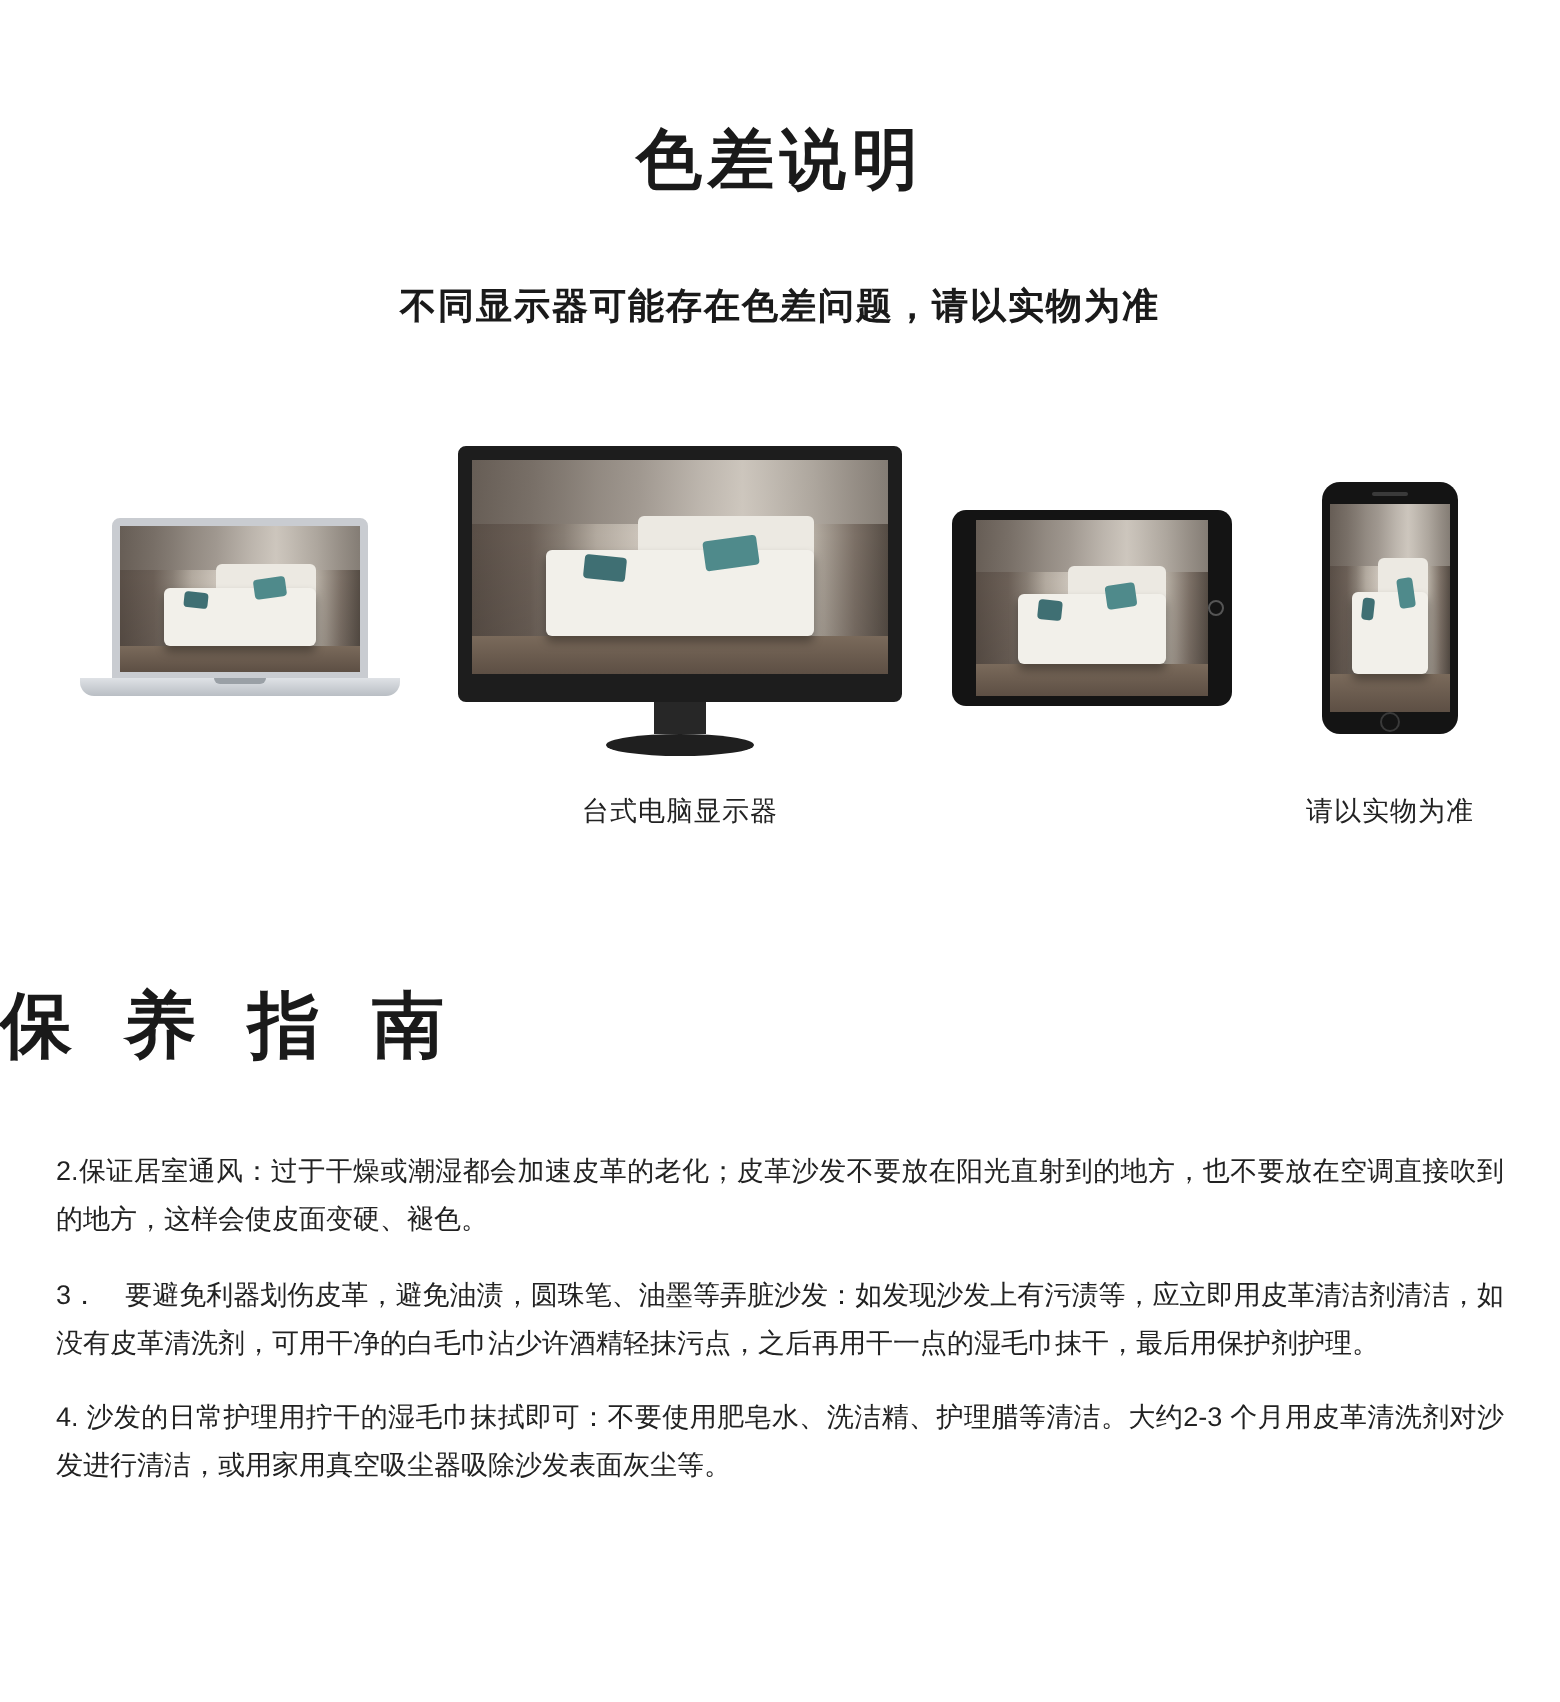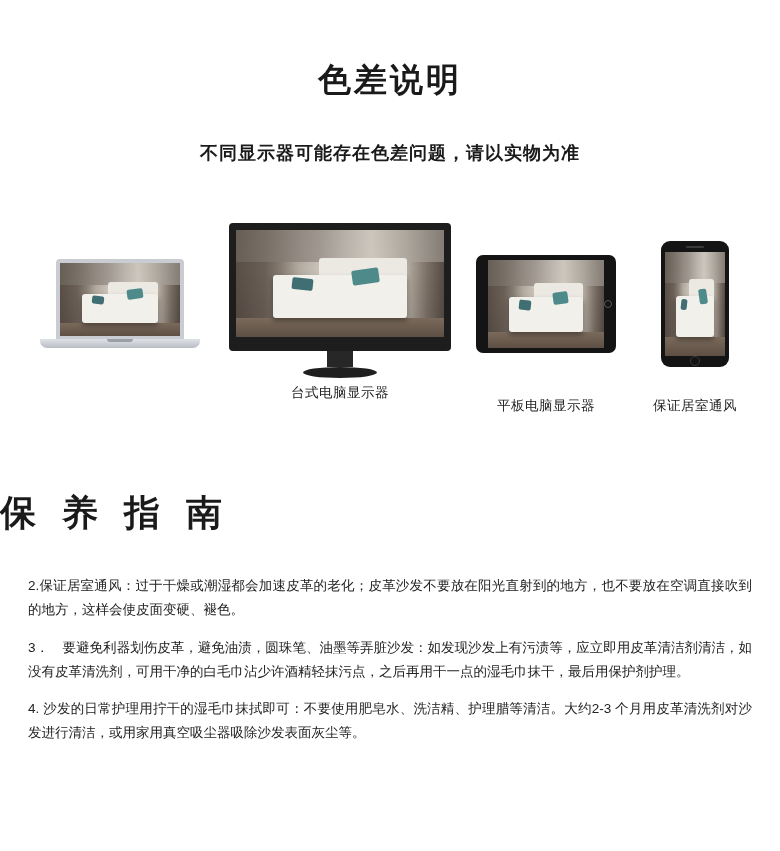--- a/index.html
+++ b/index.html
@@ -314,56 +314,55 @@
           <div class="floor"></div>
           <div class="sofa-back"></div>
           <div class="sofa"></div>
           <div class="cushion"></div>
           <div class="cushion2"></div>
         </div>
         <div class="monitor-brand">SAMSUNG</div>
       </div>
       <div class="monitor-neck"></div>
       <div class="monitor-foot"></div>
-      <div class="device-caption" style="margin-top:6px;font-family:Liberation Serif, serif;">台式电脑显示器</div>
+      <div class="device-caption" style="margin-top:19px;font-family:Liberation Serif, serif;">台式电脑显示器</div>
     </div>
 
     <div class="device" style="left:460px; top:32px; width:172px;">
       <div class="tablet-body">
         <div class="tablet-screen">
           <div class="photo">
             <div class="wall"></div>
             <div class="floor"></div>
             <div class="sofa-back"></div>
             <div class="sofa"></div>
             <div class="cushion"></div>
             <div class="cushion2"></div>
           </div>
         </div>
         <div class="tablet-home"></div>
       </div>
-      <div class="device-caption" style="margin-top:44px;">平板电脑显示器</div>
     </div>
 
     <div class="device" style="left:630px; top:18px; width:130px;">
       <div class="phone-body">
         <div class="phone-speaker"></div>
         <div class="phone-screen">
           <div class="photo">
             <div class="wall"></div>
             <div class="floor"></div>
             <div class="sofa-back"></div>
             <div class="sofa"></div>
             <div class="cushion"></div>
             <div class="cushion2"></div>
           </div>
         </div>
         <div class="phone-home"></div>
       </div>
-      <div class="device-caption" style="margin-top:30px;">保证居室通风</div>
+      <div class="device-caption" style="margin-top:30px;">请以实物为准</div>
     </div>
 
   </div>
 
   <h2 class="title-2">保 养 指 南</h2>
 
   <div class="care-list">
     <p class="care-item">2.保证居室通风：过于干燥或潮湿都会加速皮革的老化；皮革沙发不要放在阳光直射到的地方，也不要放在空调直接吹到的地方，这样会使皮面变硬、褪色。</p>
     <p class="care-item">3．　要避免利器划伤皮革，避免油渍，圆珠笔、油墨等弄脏沙发：如发现沙发上有污渍等，应立即用皮革清洁剂清洁，如没有皮革清洗剂，可用干净的白毛巾沾少许酒精轻抹污点，之后再用干一点的湿毛巾抹干，最后用保护剂护理。</p>
     <p class="care-item">4. 沙发的日常护理用拧干的湿毛巾抹拭即可：不要使用肥皂水、洗洁精、护理腊等清洁。大约2-3 个月用皮革清洗剂对沙发进行清洁，或用家用真空吸尘器吸除沙发表面灰尘等。</p>

